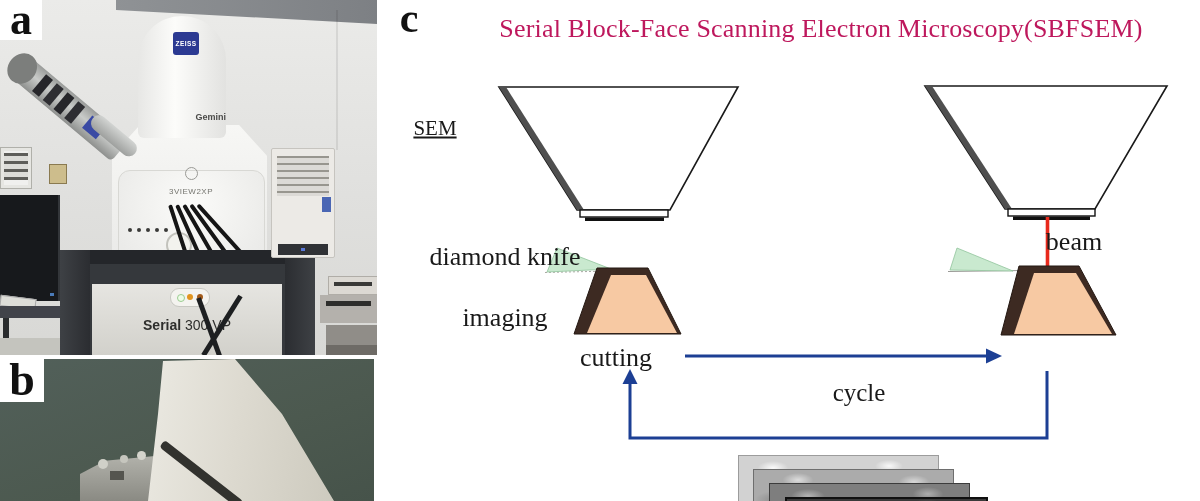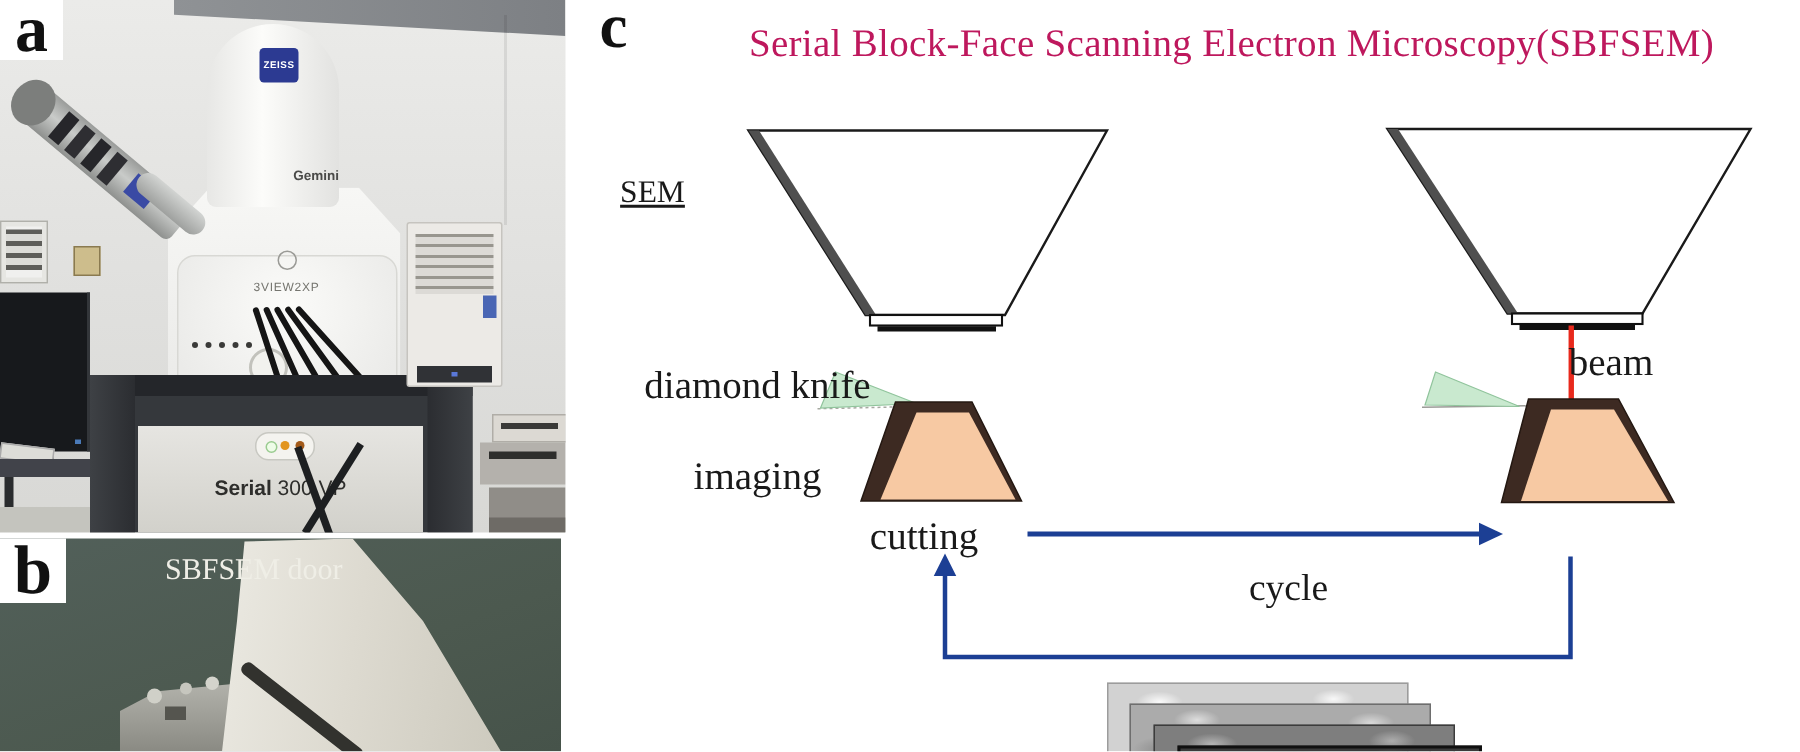--- a/index.html
+++ b/index.html
@@ -180,21 +180,20 @@
     <div class="abs" style="left:110px;top:112px;width:14px;height:9px;background:#55554f;"></div>
     <div class="abs" style="left:158px;top:131px;width:15px;height:8px;background:#2e4a9a;"></div>
 
     <div class="abs" style="left:0;top:0;width:374px;height:142px;
                 background:linear-gradient(100deg,#f2f1eb 25%,#ddDAD0 62%,#ccc9bd 92%);
                 clip-path:polygon(163px 2px,235px 0px,282px 55px,334px 142px,148px 142px,158px 55px);"></div>
 
     <div class="abs" style="left:162px;top:80px;width:100px;height:9px;background:#32322e;border-radius:4px;
                 transform:rotate(38deg);transform-origin:left center;"></div>
 
-    <div class="abs" style="left:110px;top:10px;font-size:20px;color:#efeee6;"><span>SBFSEM door</span></div>
 
     <div class="plabel" style="left:0;top:-2px;width:44px;height:45px;font-size:46px;line-height:45px;"><span>b</span></div>
   </div>
 
   <div class="abs panel-c">
     <div class="plabel" style="left:14px;top:-4px;width:34px;height:44px;font-size:42px;line-height:44px;background:transparent;"><span>c</span></div>
 
     <div class="title"><span>Serial Block-Face Scanning Electron Microscopy(SBFSEM)</span></div>
 
     <svg width="822" height="501" viewBox="0 0 822 501" style="position:absolute;left:0;top:0;">

